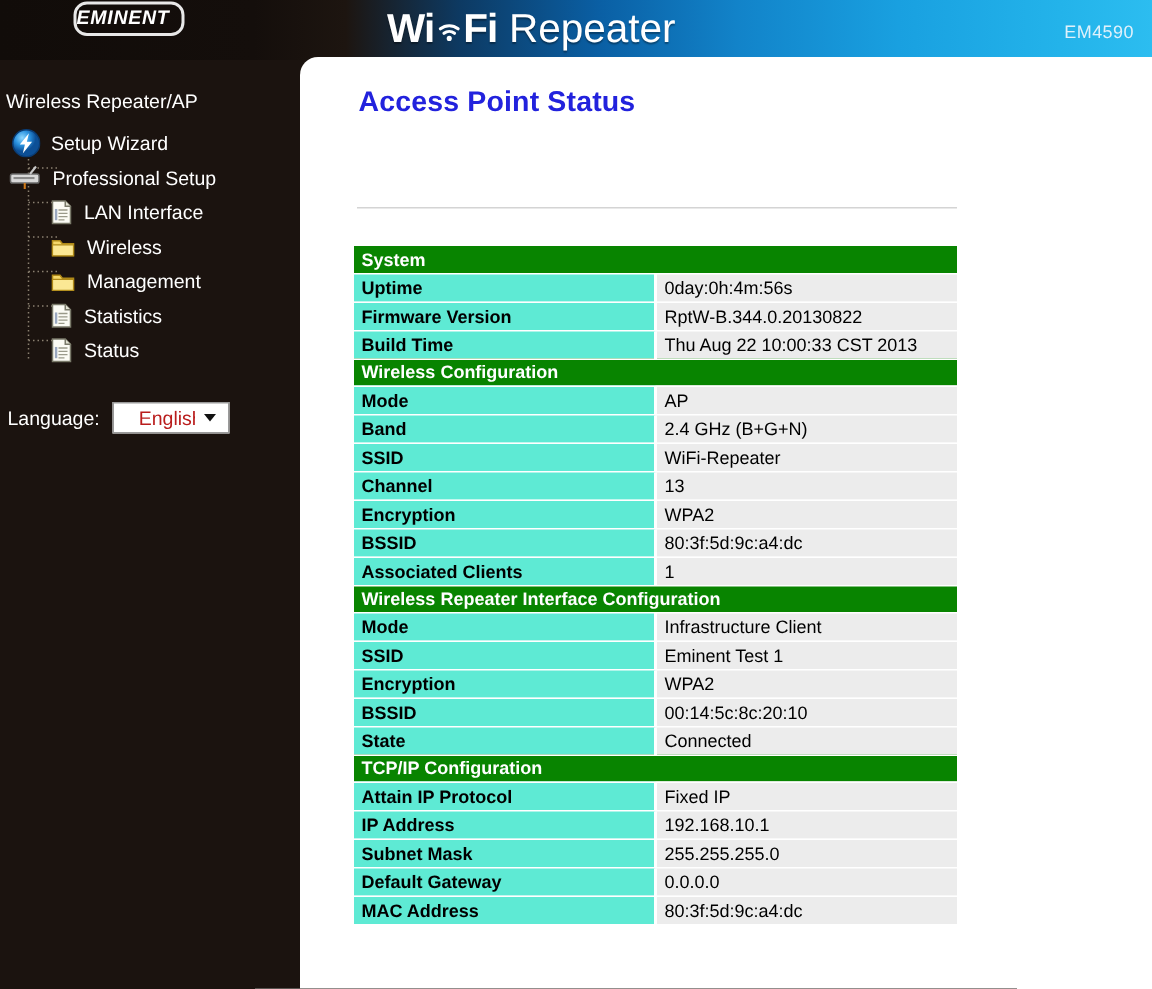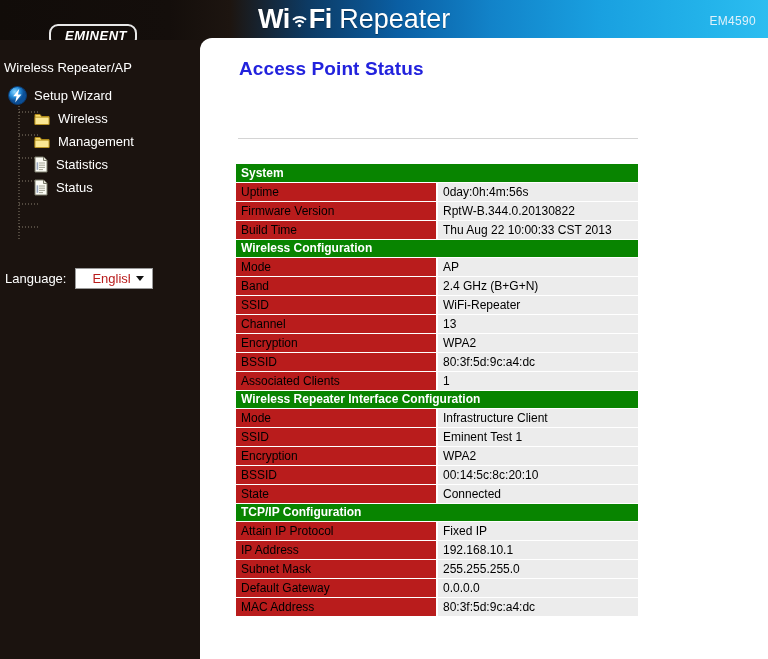--- a/index.html
+++ b/index.html
@@ -23,24 +23,24 @@
     top: 0; left: 0;
     width: 768px; height: 40px;
     background: linear-gradient(to right,
         #110c09 0%, #140e0b 22%, #1d1510 30%,
         #0d3a63 40%, #0a5fa4 52%, #1283c9 64%,
         #19a0e0 78%, #23b3ea 92%, #2cbdf0 100%);
     overflow: hidden;
   }
   .logo-box {
     position: absolute;
-    left: 49px; top: 24px;
+    left: 49px; top: 1px;
     border: 2px solid #e8e8e8;
     border-radius: 9px;
-    padding: 1px 8px 2px 14px;
+    padding: 1px 8px 2px 0;
     line-height: 1;
   }
   .logo-text {
     font-family: "Liberation Sans", sans-serif;
     font-weight: bold;
     font-style: italic;
     font-size: 13px;
     letter-spacing: 0.5px;
     color: #ffffff;
   }
@@ -198,23 +198,23 @@
   .sec-head td {
     background: #088400;
     color: #ffffff;
     font-weight: bold;
     padding-left: 5px;
     height: 18px;
     border-bottom: 1px solid #ffffff;
   }
   td.k {
     width: 167px;
-    background: #b91c1c;
+    background: #5eead4;
     color: #000000;
-    font-weight: normal;
+    font-weight: bold;
     padding-left: 5px;
     border-right: 2px solid #ffffff;
   }
   td.v {
     background: #ececec;
     color: #000000;
     padding-left: 5px;
   }
 </style>
 </head>
@@ -264,69 +264,94 @@
                   <stop offset="100%" stop-color="#0c4f96"></stop>
             </radialGradient>
               </defs>
             <circle cx="9.5" cy="9.5" r="9" fill="url(#gw)" stroke="#0a3c74" stroke-width="1"></circle>
             <polygon points="11.3,2.8 5.2,10.3 8.6,10.3 7.2,16.4 13.4,8.5 9.9,8.5" fill="#ffffff"></polygon>
           </svg>
         </span>
         <span class="lbl">Setup Wizard</span>
       </div>
 
-
-
-      <div class="tree-row row-child">
-        <span class="ic">
-          <svg width="16" height="14" viewBox="0 0 16 14">
-            <path d="M1 2.5 h5 l1.6 2 h7.4 v8 h-14 z" fill="#f5d86a" stroke="#b08a18" stroke-width="1"></path>
-            <path d="M1 5.2 h14 v7.3 h-14 z" fill="#fbe894" stroke="#b08a18" stroke-width="0.8"></path>
-          </svg>
-        </span>
-        <span class="lbl">Wireless</span>
-      </div>
-
-      <div class="tree-row row-child">
-        <span class="ic">
-          <svg width="16" height="14" viewBox="0 0 16 14">
-            <path d="M1 2.5 h5 l1.6 2 h7.4 v8 h-14 z" fill="#f5d86a" stroke="#b08a18" stroke-width="1"></path>
-            <path d="M1 5.2 h14 v7.3 h-14 z" fill="#fbe894" stroke="#b08a18" stroke-width="0.8"></path>
-          </svg>
-        </span>
-        <span class="lbl">Management</span>
+      <div class="tree-row row-prof">
+        <span class="ic">
+          <svg width="22" height="17" viewBox="0 0 22 17">
+            <rect x="1" y="6" width="19" height="6" rx="1.4" fill="#d8d8d8" stroke="#6a6a6a" stroke-width="1"></rect>
+            <rect x="3" y="8" width="14" height="1.4" fill="#8a8a8a"></rect>
+            <line x1="14" y1="6" x2="18" y2="1" stroke="#c8c8c8" stroke-width="1.4"></line>
+            <line x1="10.5" y1="12" x2="10.5" y2="16" stroke="#d07a1a" stroke-width="1.4"></line>
+          </svg>
+        </span>
+        <span class="lbl">Professional Setup</span>
       </div>
 
       <div class="tree-row row-child">
         <span class="ic">
           <svg width="14" height="17" viewBox="0 0 14 17">
             <path d="M1 1 h8.5 l3.5 3.5 v11.5 h-12 z" fill="#fbfbf4" stroke="#7a7a6a" stroke-width="1"></path>
             <path d="M9.5 1 v3.5 h3.5" fill="#e2e2d4" stroke="#7a7a6a" stroke-width="1"></path>
             <rect x="2.6" y="6.3" width="1.6" height="7.5" fill="#9aa8c0"></rect>
             <line x1="5" y1="7" x2="11" y2="7" stroke="#9a9a8a" stroke-width="0.9"></line>
             <line x1="5" y1="9.2" x2="11" y2="9.2" stroke="#9a9a8a" stroke-width="0.9"></line>
             <line x1="5" y1="11.4" x2="11" y2="11.4" stroke="#9a9a8a" stroke-width="0.9"></line>
             <line x1="5" y1="13.6" x2="9" y2="13.6" stroke="#9a9a8a" stroke-width="0.9"></line>
           </svg>
         </span>
-        <span class="lbl">Statistics</span>
+        <span class="lbl">LAN Interface</span>
+      </div>
+
+      <div class="tree-row row-child">
+        <span class="ic">
+          <svg width="16" height="14" viewBox="0 0 16 14">
+            <path d="M1 2.5 h5 l1.6 2 h7.4 v8 h-14 z" fill="#f5d86a" stroke="#b08a18" stroke-width="1"></path>
+            <path d="M1 5.2 h14 v7.3 h-14 z" fill="#fbe894" stroke="#b08a18" stroke-width="0.8"></path>
+          </svg>
+        </span>
+        <span class="lbl">Wireless</span>
+      </div>
+
+      <div class="tree-row row-child">
+        <span class="ic">
+          <svg width="16" height="14" viewBox="0 0 16 14">
+            <path d="M1 2.5 h5 l1.6 2 h7.4 v8 h-14 z" fill="#f5d86a" stroke="#b08a18" stroke-width="1"></path>
+            <path d="M1 5.2 h14 v7.3 h-14 z" fill="#fbe894" stroke="#b08a18" stroke-width="0.8"></path>
+          </svg>
+        </span>
+        <span class="lbl">Management</span>
       </div>
 
       <div class="tree-row row-child">
         <span class="ic">
           <svg width="14" height="17" viewBox="0 0 14 17">
             <path d="M1 1 h8.5 l3.5 3.5 v11.5 h-12 z" fill="#fbfbf4" stroke="#7a7a6a" stroke-width="1"></path>
             <path d="M9.5 1 v3.5 h3.5" fill="#e2e2d4" stroke="#7a7a6a" stroke-width="1"></path>
             <rect x="2.6" y="6.3" width="1.6" height="7.5" fill="#9aa8c0"></rect>
             <line x1="5" y1="7" x2="11" y2="7" stroke="#9a9a8a" stroke-width="0.9"></line>
             <line x1="5" y1="9.2" x2="11" y2="9.2" stroke="#9a9a8a" stroke-width="0.9"></line>
             <line x1="5" y1="11.4" x2="11" y2="11.4" stroke="#9a9a8a" stroke-width="0.9"></line>
             <line x1="5" y1="13.6" x2="9" y2="13.6" stroke="#9a9a8a" stroke-width="0.9"></line>
           </svg>
         </span>
+        <span class="lbl">Statistics</span>
+      </div>
+
+      <div class="tree-row row-child">
+        <span class="ic">
+          <svg width="14" height="17" viewBox="0 0 14 17">
+            <path d="M1 1 h8.5 l3.5 3.5 v11.5 h-12 z" fill="#fbfbf4" stroke="#7a7a6a" stroke-width="1"></path>
+            <path d="M9.5 1 v3.5 h3.5" fill="#e2e2d4" stroke="#7a7a6a" stroke-width="1"></path>
+            <rect x="2.6" y="6.3" width="1.6" height="7.5" fill="#9aa8c0"></rect>
+            <line x1="5" y1="7" x2="11" y2="7" stroke="#9a9a8a" stroke-width="0.9"></line>
+            <line x1="5" y1="9.2" x2="11" y2="9.2" stroke="#9a9a8a" stroke-width="0.9"></line>
+            <line x1="5" y1="11.4" x2="11" y2="11.4" stroke="#9a9a8a" stroke-width="0.9"></line>
+            <line x1="5" y1="13.6" x2="9" y2="13.6" stroke="#9a9a8a" stroke-width="0.9"></line>
+          </svg>
+        </span>
         <span class="lbl">Status</span>
       </div>
 
     </div>
 
     <div class="lang-wrap">
       <span class="lang-label">Language:</span>
       <select class="lang-select">
         <option>English</option>
       </select>

